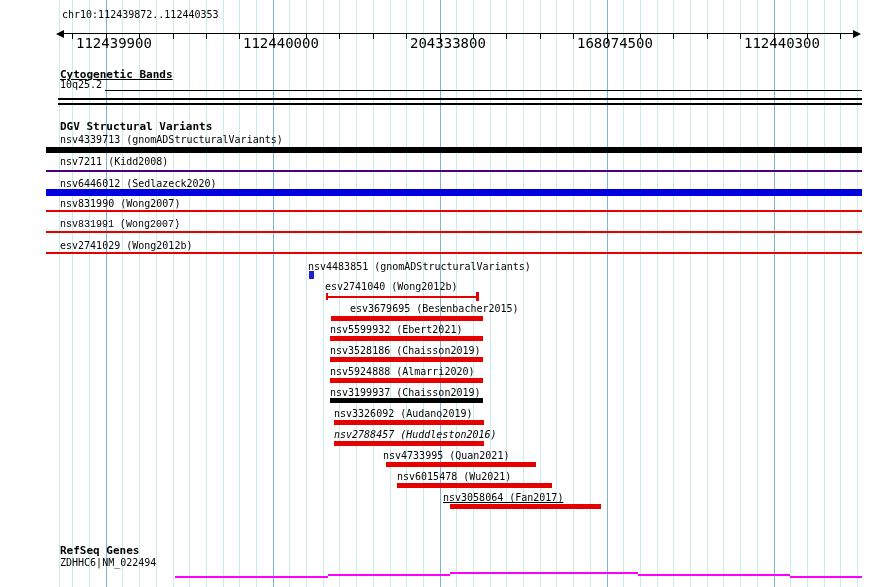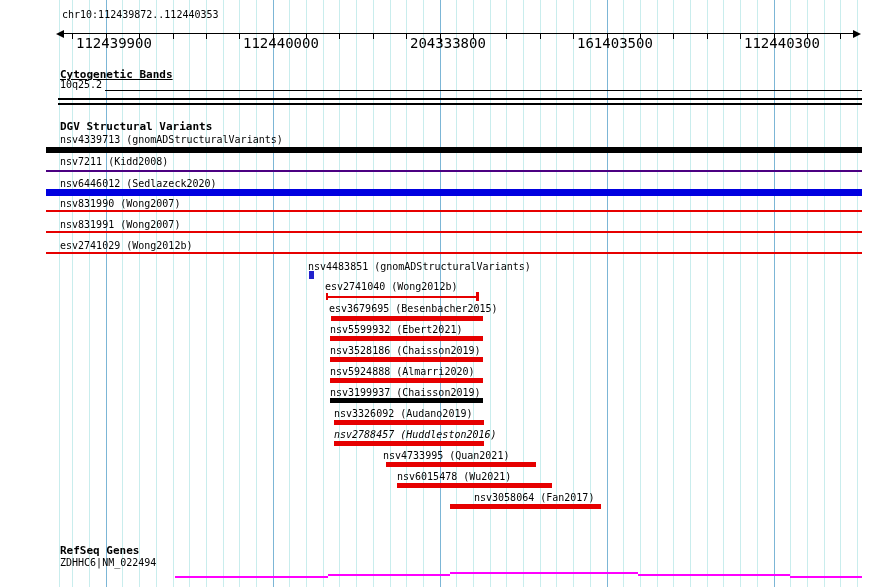--- a/index.html
+++ b/index.html
@@ -96,69 +96,69 @@
       <div class="tick" style="left: 640px; top: 34px; height: 5px;"></div>
       <div class="tick" style="left: 673px; top: 34px; height: 5px;"></div>
       <div class="tick" style="left: 707px; top: 34px; height: 5px;"></div>
       <div class="tick" style="left: 740px; top: 34px; height: 5px;"></div>
       <div class="tick" style="left: 774px; top: 34px; height: 9px;"></div>
       <div class="tick" style="left: 807px; top: 34px; height: 5px;"></div>
       <div class="tick" style="left: 840px; top: 34px; height: 5px;"></div>
       <div class="ticklabel" style="left: 76px; top: 37px;">112439900</div>
       <div class="ticklabel" style="left: 243px; top: 37px;">112440000</div>
       <div class="ticklabel" style="left: 410px; top: 37px;">204333800</div>
-      <div class="ticklabel" style="left: 577px; top: 37px;">161403500</div>
+      <div class="ticklabel" style="left: 577px; top: 37px;">168074500</div>
       <div class="ticklabel" style="left: 744px; top: 37px;">112440300</div>
     </div>
   <div class="hdr" style="left:60px;top:69px;text-decoration:underline;">Cytogenetic Bands</div>
   <div class="lbl" style="left:60px;top:79px;">10q25.2</div>
   <div id="cyto-layer">
       <div class="rect" style="left: 105px; width: 757px; top: 90px; height: 1px; background: rgb(0, 0, 0);"></div>
       <div class="rect" style="left: 58px; width: 804px; top: 98px; height: 2px; background: rgb(0, 0, 0);"></div>
       <div class="rect" style="left: 58px; width: 804px; top: 103px; height: 2px; background: rgb(0, 0, 0);"></div>
     </div>
   <div class="hdr" style="left:60px;top:121px;">DGV Structural Variants</div>
   <div id="variants-layer">
       <div class="lbl" style="left: 60px; top: 134px;">nsv4339713 (gnomADStructuralVariants)</div>
       <div class="rect" style="left: 46px; width: 816px; top: 147px; height: 6px; background: rgb(0, 0, 0);"></div>
       <div class="lbl" style="left: 60px; top: 156px;">nsv7211 (Kidd2008)</div>
       <div class="rect" style="left: 46px; width: 816px; top: 170px; height: 2px; background: rgb(75, 0, 130);"></div>
       <div class="lbl" style="left: 60px; top: 178px;">nsv6446012 (Sedlazeck2020)</div>
       <div class="rect" style="left: 46px; width: 816px; top: 189px; height: 7px; background: rgb(0, 0, 224);"></div>
       <div class="lbl" style="left: 60px; top: 198px;">nsv831990 (Wong2007)</div>
       <div class="rect" style="left: 46px; width: 816px; top: 210px; height: 2px; background: rgb(230, 0, 0);"></div>
-      <div class="lbl" style="left: 60px; top: 219px;">nsv831991 (Wong2007)</div>
+      <div class="lbl" style="left: 60px; top: 219px; font-family: Liberation Mono, monospace;">nsv831991 (Wong2007)</div>
       <div class="rect" style="left: 46px; width: 816px; top: 231px; height: 2px; background: rgb(230, 0, 0);"></div>
       <div class="lbl" style="left: 60px; top: 240px;">esv2741029 (Wong2012b)</div>
       <div class="rect" style="left: 46px; width: 816px; top: 252px; height: 2px; background: rgb(230, 0, 0);"></div>
       <div class="lbl" style="left: 308px; top: 261px;">nsv4483851 (gnomADStructuralVariants)</div>
       <div class="rect" style="left: 309px; width: 5px; top: 271px; height: 8px; background: rgb(34, 34, 204);"></div>
       <div class="lbl" style="left: 325px; top: 281px;">esv2741040 (Wong2012b)</div>
       <div class="rect" style="left: 326px; width: 153px; top: 296px; height: 2px; background: rgb(230, 0, 0);"></div>
       <div class="rect" style="left: 326px; width: 2px; top: 293px; height: 7px; background: rgb(230, 0, 0);"></div>
       <div class="rect" style="left: 476px; width: 3px; top: 292px; height: 9px; background: rgb(230, 0, 0);"></div>
-      <div class="lbl" style="left: 329px; top: 303px;">esv3679695 (Besenbacher2015)</div>
+      <div class="lbl" style="left: 350px; top: 303px;">esv3679695 (Besenbacher2015)</div>
       <div class="rect" style="left: 331px; width: 152px; top: 316px; height: 5px; background: rgb(230, 0, 0);"></div>
       <div class="lbl" style="left: 330px; top: 324px; text-align: center;">nsv5599932 (Ebert2021)</div>
       <div class="rect" style="left: 330px; width: 153px; top: 336px; height: 5px; background: rgb(230, 0, 0);"></div>
       <div class="lbl" style="left: 330px; top: 345px;">nsv3528186 (Chaisson2019)</div>
       <div class="rect" style="left: 330px; width: 153px; top: 357px; height: 5px; background: rgb(230, 0, 0);"></div>
       <div class="lbl" style="left: 330px; top: 366px;">nsv5924888 (Almarri2020)</div>
       <div class="rect" style="left: 330px; width: 153px; top: 378px; height: 5px; background: rgb(230, 0, 0);"></div>
       <div class="lbl" style="left: 330px; top: 387px;">nsv3199937 (Chaisson2019)</div>
       <div class="rect" style="left: 330px; width: 153px; top: 398px; height: 5px; background: rgb(0, 0, 0);"></div>
       <div class="lbl" style="left: 334px; top: 408px;">nsv3326092 (Audano2019)</div>
       <div class="rect" style="left: 334px; width: 150px; top: 420px; height: 5px; background: rgb(230, 0, 0);"></div>
       <div class="lbl" style="left: 334px; top: 429px; font-style: italic;">nsv2788457 (Huddleston2016)</div>
       <div class="rect" style="left: 334px; width: 150px; top: 441px; height: 5px; background: rgb(230, 0, 0);"></div>
       <div class="lbl" style="left: 383px; top: 450px;">nsv4733995 (Quan2021)</div>
       <div class="rect" style="left: 386px; width: 150px; top: 462px; height: 5px; background: rgb(230, 0, 0);"></div>
       <div class="lbl" style="left: 397px; top: 471px;">nsv6015478 (Wu2021)</div>
       <div class="rect" style="left: 397px; width: 155px; top: 483px; height: 5px; background: rgb(230, 0, 0);"></div>
-      <div class="lbl" style="left: 474px; top: 492px;">nsv3058064 (Fan2017)</div>
+      <div class="lbl" style="left: 443px; top: 492px; text-decoration: underline;">nsv3058064 (Fan2017)</div>
       <div class="rect" style="left: 450px; width: 151px; top: 504px; height: 5px; background: rgb(230, 0, 0);"></div>
     </div>
   <div class="hdr" style="left:60px;top:545px;">RefSeq Genes</div>
   <div class="lbl" style="left:60px;top:557px;">ZDHHC6|NM_022494</div>
   <div id="gene-layer">
       <div class="rect" style="left: 175px; width: 153px; top: 576px; height: 2px; background: rgb(255, 0, 255);"></div>
       <div class="rect" style="left: 328px; width: 122px; top: 574px; height: 2px; background: rgb(255, 0, 255);"></div>
       <div class="rect" style="left: 450px; width: 188px; top: 572px; height: 2px; background: rgb(255, 0, 255);"></div>
       <div class="rect" style="left: 638px; width: 152px; top: 574px; height: 2px; background: rgb(255, 0, 255);"></div>
       <div class="rect" style="left: 790px; width: 72px; top: 576px; height: 2px; background: rgb(255, 0, 255);"></div>

